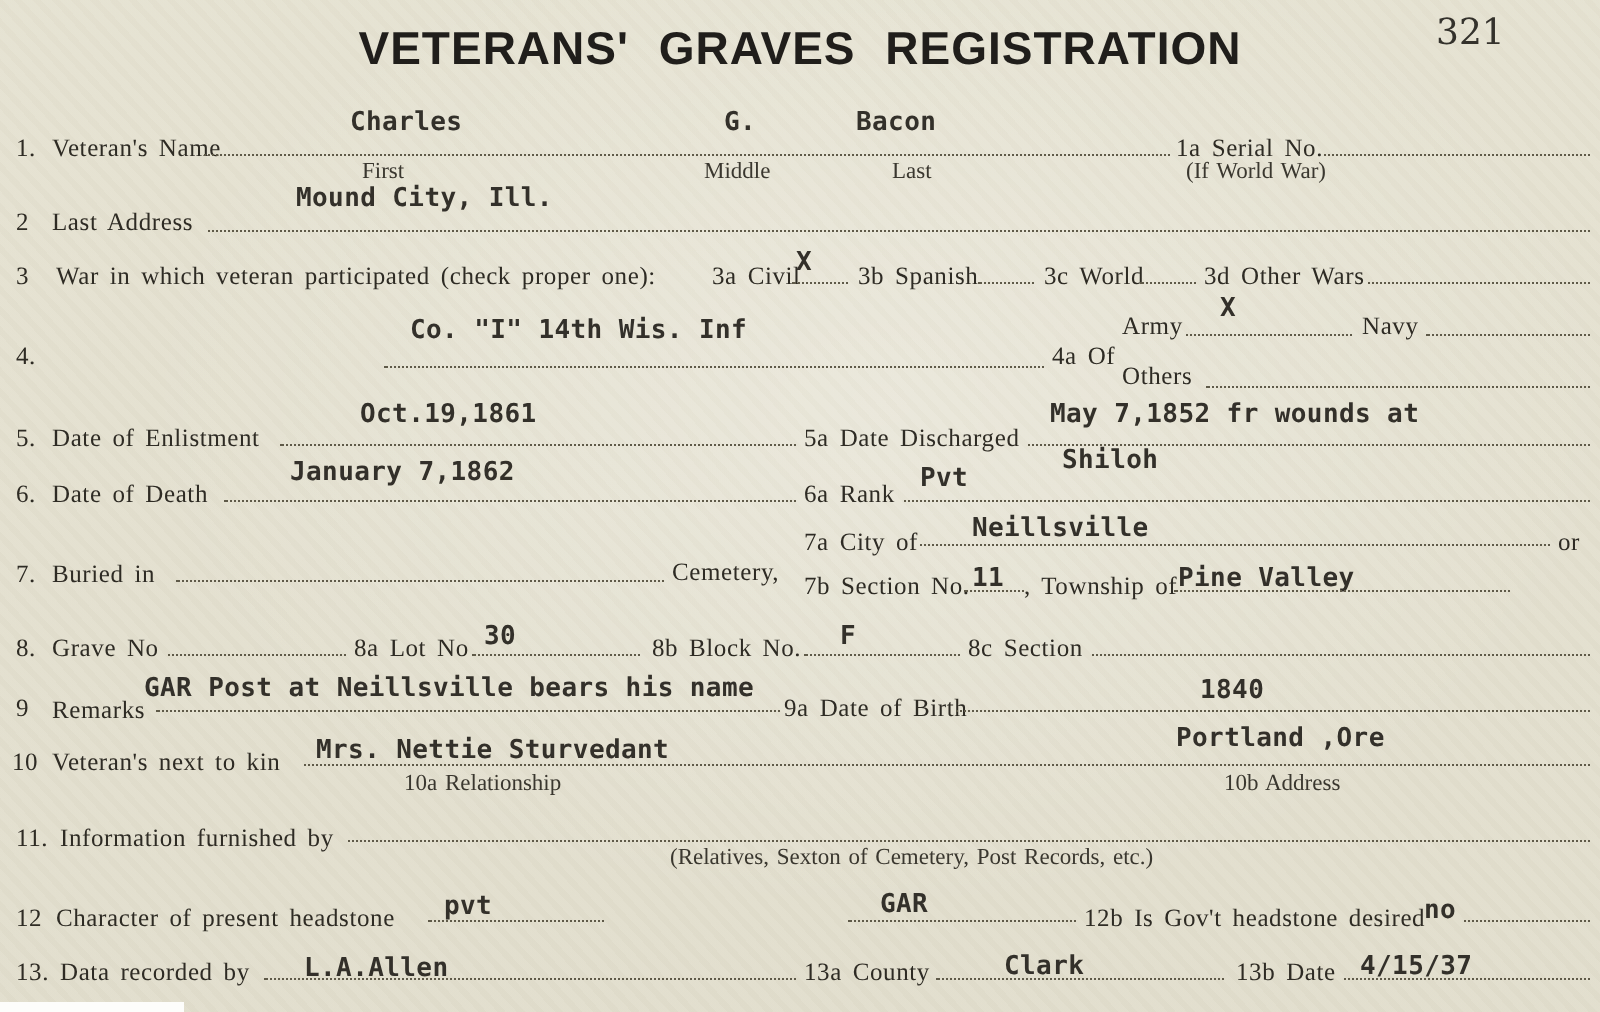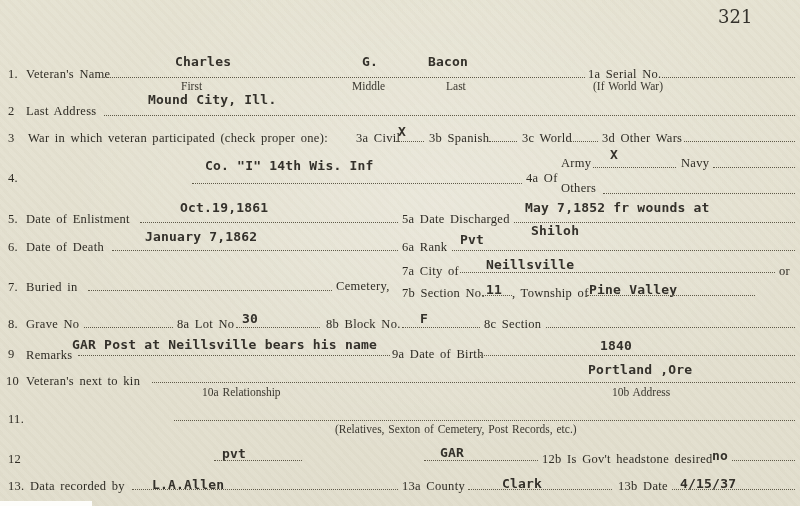--- a/index.html
+++ b/index.html
@@ -24,20 +24,21 @@
        color:#201e1b;letter-spacing:.5px;word-spacing:8px;top:11px;}
   .pageno{position:absolute;left:718px;top:6px;font-family:"DejaVu Serif",serif;
        font-size:18px;color:#34322c;}
   .artifact{position:absolute;background:#fdfdfb;}
 </style>
 </head>
 <body>
 
 <div id="page">
 
+  <div class="title">VETERANS' GRAVES REGISTRATION</div>
   <div class="pageno">321</div>
 
   <span class="lbl" style="left:8px;top:67px">1.</span>
   <span class="lbl" style="left:26px;top:67px">Veteran's Name</span>
   <div class="dots" style="left:102px;top:77px;width:483px"></div>
   <span class="typed" style="left:175px;top:54px">Charles</span>
   <span class="typed" style="left:362px;top:54px">G.</span>
   <span class="typed" style="left:428px;top:54px">Bacon</span>
   <span class="sub" style="left:181px;top:80px">First</span>
   <span class="sub" style="left:352px;top:80px">Middle</span>
@@ -122,30 +123,33 @@
   <span class="lbl" style="left:8px;top:347px">9</span>
   <span class="lbl" style="left:26px;top:348px">Remarks</span>
   <span class="typed" style="left:72px;top:337px">GAR Post at Neillsville bears his name</span>
   <div class="dots" style="left:78px;top:355px;width:312px"></div>
   <span class="lbl" style="left:392px;top:347px">9a Date of Birth</span>
   <span class="typed" style="left:600px;top:338px">1840</span>
   <div class="dots" style="left:478px;top:355px;width:317px"></div>
 
   <span class="lbl" style="left:6px;top:374px">10</span>
   <span class="lbl" style="left:26px;top:374px">Veteran's next to kin</span>
+  <span class="typed" style="left:158px;top:368px">Mrs. Nettie Sturvedant</span>
   <span class="typed" style="left:588px;top:362px">Portland ,Ore</span>
   <div class="dots" style="left:152px;top:382px;width:643px"></div>
   <span class="sub" style="left:202px;top:386px">10a Relationship</span>
   <span class="sub" style="left:612px;top:386px">10b Address</span>
 
   <span class="lbl" style="left:8px;top:412px">11.</span>
+  <span class="lbl" style="left:30px;top:412px">Information furnished by</span>
   <div class="dots" style="left:174px;top:420px;width:621px"></div>
   <span class="sub" style="left:335px;top:423px">(Relatives, Sexton of Cemetery, Post Records, etc.)</span>
 
   <span class="lbl" style="left:8px;top:452px">12</span>
+  <span class="lbl" style="left:28px;top:452px">Character of present headstone</span>
   <span class="typed" style="left:222px;top:446px">pvt</span>
   <div class="dots" style="left:214px;top:460px;width:88px"></div>
   <span class="typed" style="left:440px;top:445px">GAR</span>
   <div class="dots" style="left:424px;top:460px;width:114px"></div>
   <span class="lbl" style="left:542px;top:452px">12b Is Gov't headstone desired</span>
   <span class="typed" style="left:712px;top:448px">no</span>
   <div class="dots" style="left:732px;top:460px;width:63px"></div>
 
   <span class="lbl" style="left:8px;top:479px">13.</span>
   <span class="lbl" style="left:30px;top:479px">Data recorded by</span>

